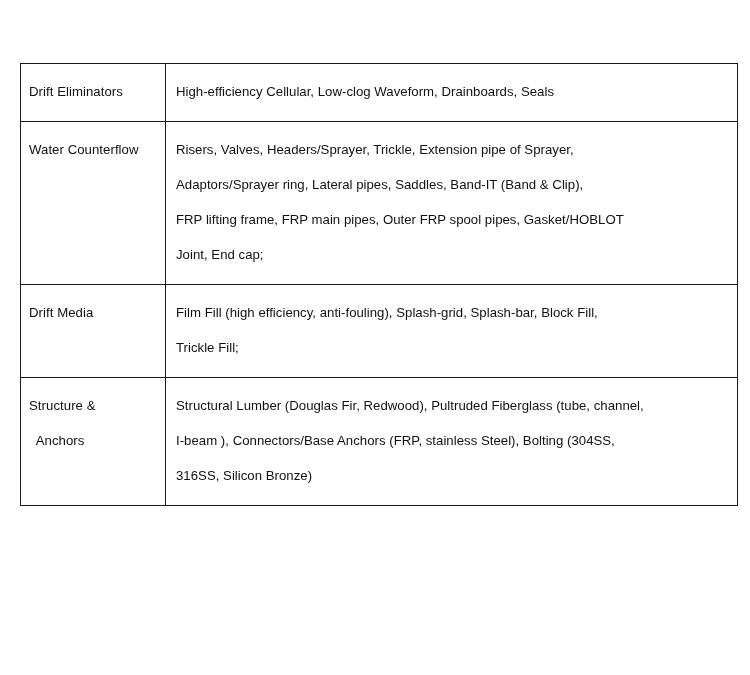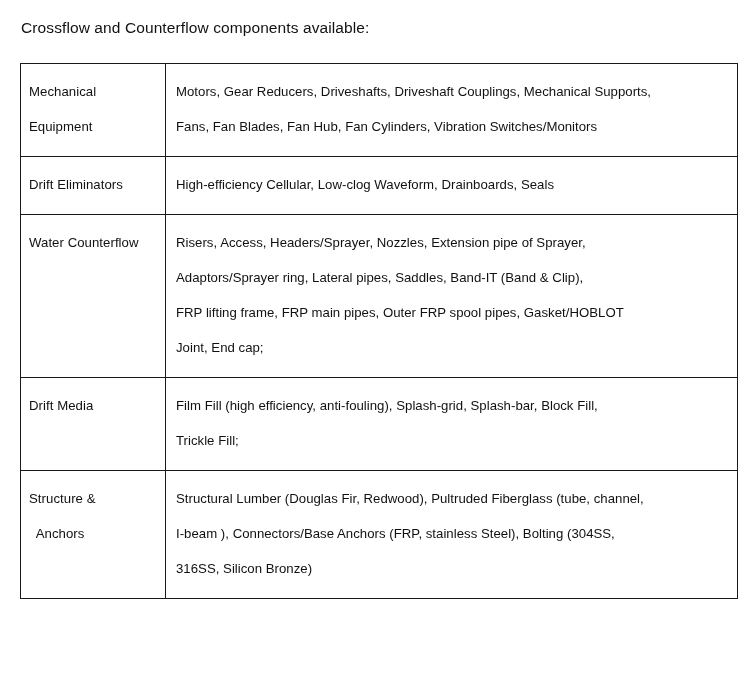--- a/index.html
+++ b/index.html
@@ -69,51 +69,40 @@
   }
   .items-cell .line {
     letter-spacing: 0.02px;
   }
 </style>
 </head>
 <body>
 
 <div class="page">
 
-  <div class="doc-title">Crossflow and Counterflow components available:</div>
 
   <table class="comp-table">
     <tbody>
 
-      <tr>
-        <td class="cat-cell">
-          <div class="line">Mechanical</div>
-          <div class="line">Equipment</div>
-        </td>
-        <td class="items-cell">
-          <div class="line">Motors, Gear Reducers, Driveshafts, Driveshaft Couplings, Mechanical Supports,</div>
-          <div class="line">Fans, Fan Blades, Fan Hub, Fan Cylinders, Vibration Switches/Monitors</div>
-        </td>
-      </tr>
 
       <tr>
         <td class="cat-cell">
           <div class="line">Drift Eliminators</div>
         </td>
         <td class="items-cell">
           <div class="line">High-efficiency Cellular, Low-clog Waveform, Drainboards, Seals</div>
         </td>
       </tr>
 
       <tr>
         <td class="cat-cell">
           <div class="line">Water Counterflow</div>
         </td>
         <td class="items-cell">
-          <div class="line">Risers, Access, Headers/Sprayer, Nozzles, Extension pipe of Sprayer,</div>
+          <div class="line">Risers, Valves, Headers/Sprayer, Trickle, Extension pipe of Sprayer,</div>
           <div class="line">Adaptors/Sprayer ring, Lateral pipes, Saddles, Band-IT (Band &amp; Clip),</div>
           <div class="line">FRP lifting frame, FRP main pipes, Outer FRP spool pipes, Gasket/HOBLOT</div>
           <div class="line">Joint, End cap;</div>
         </td>
       </tr>
 
       <tr>
         <td class="cat-cell">
           <div class="line">Drift Media</div>
         </td>

